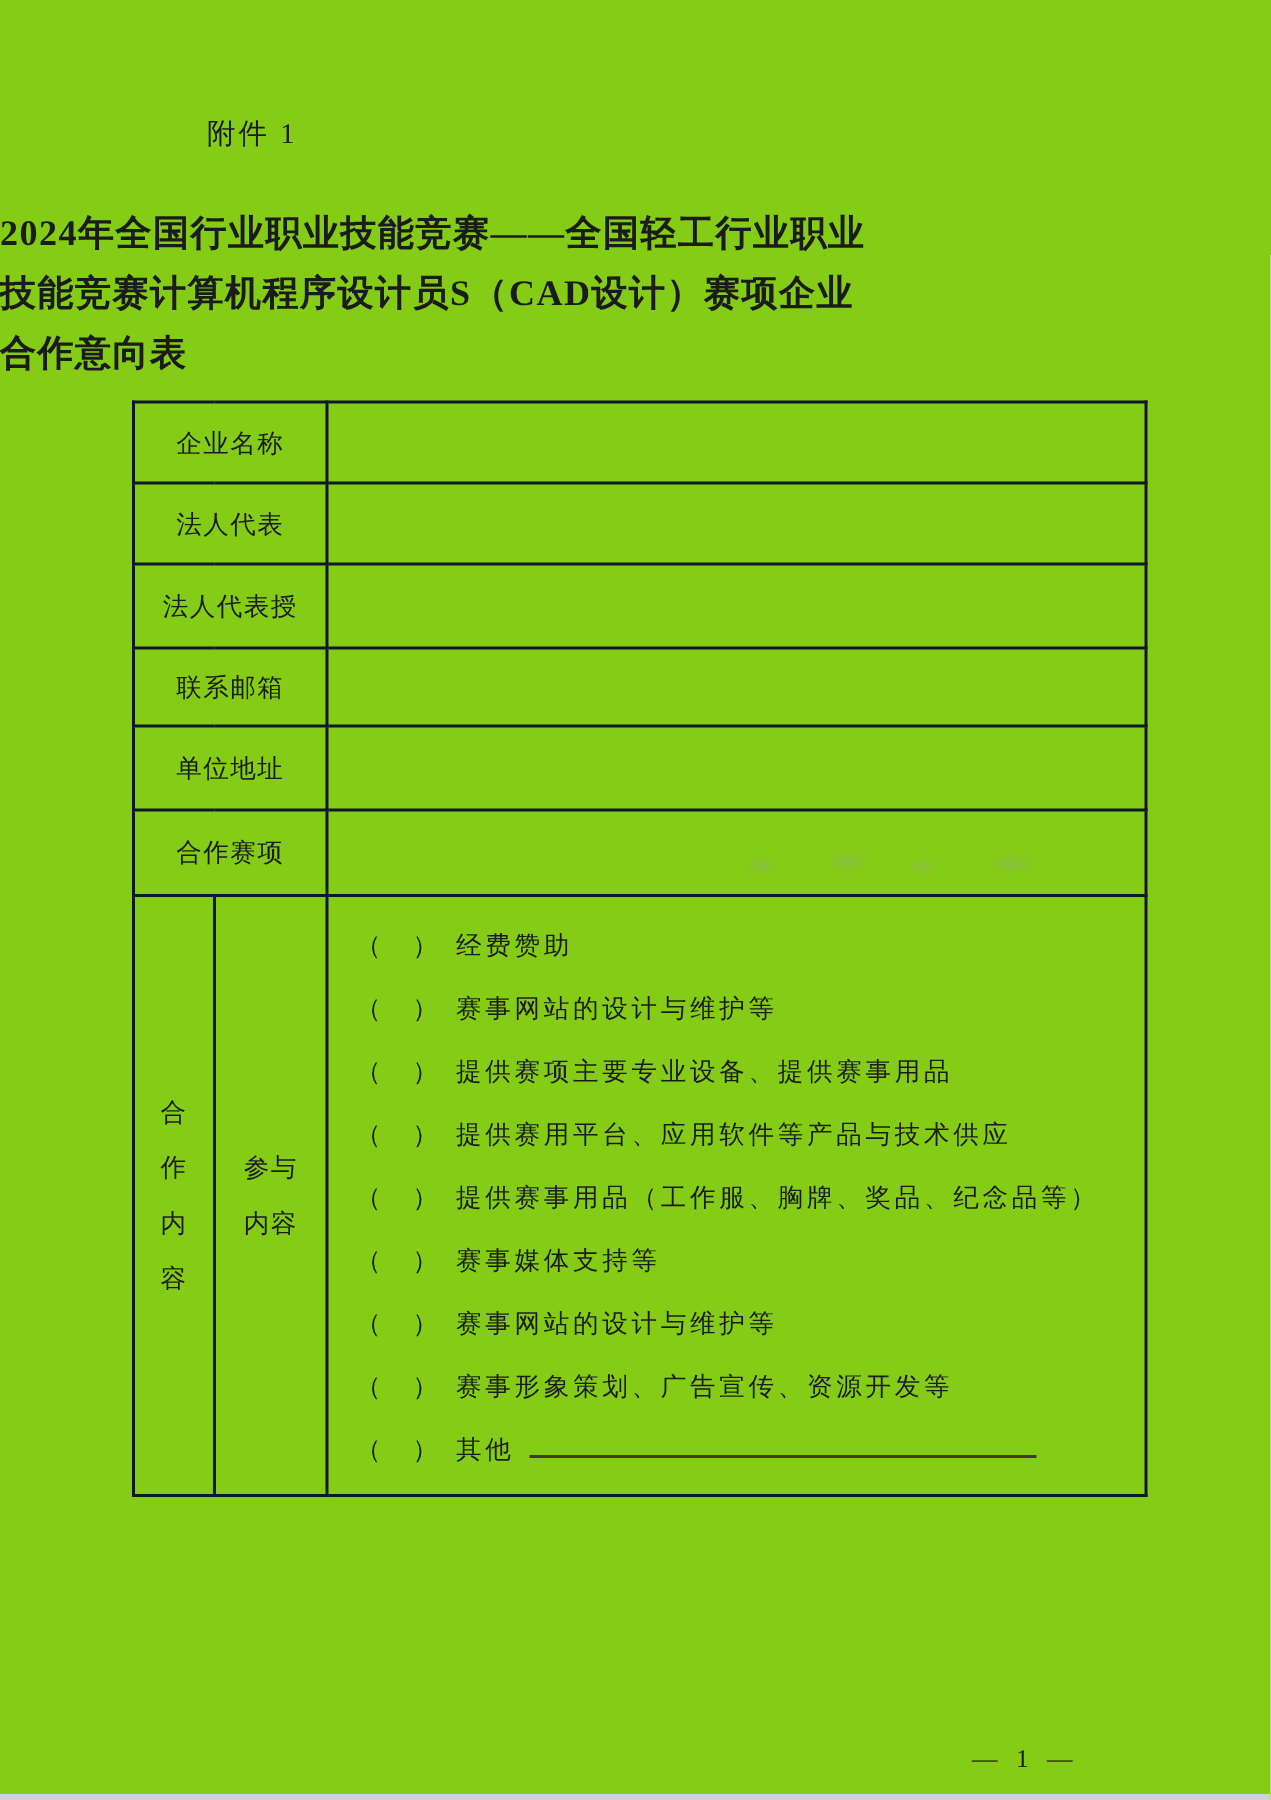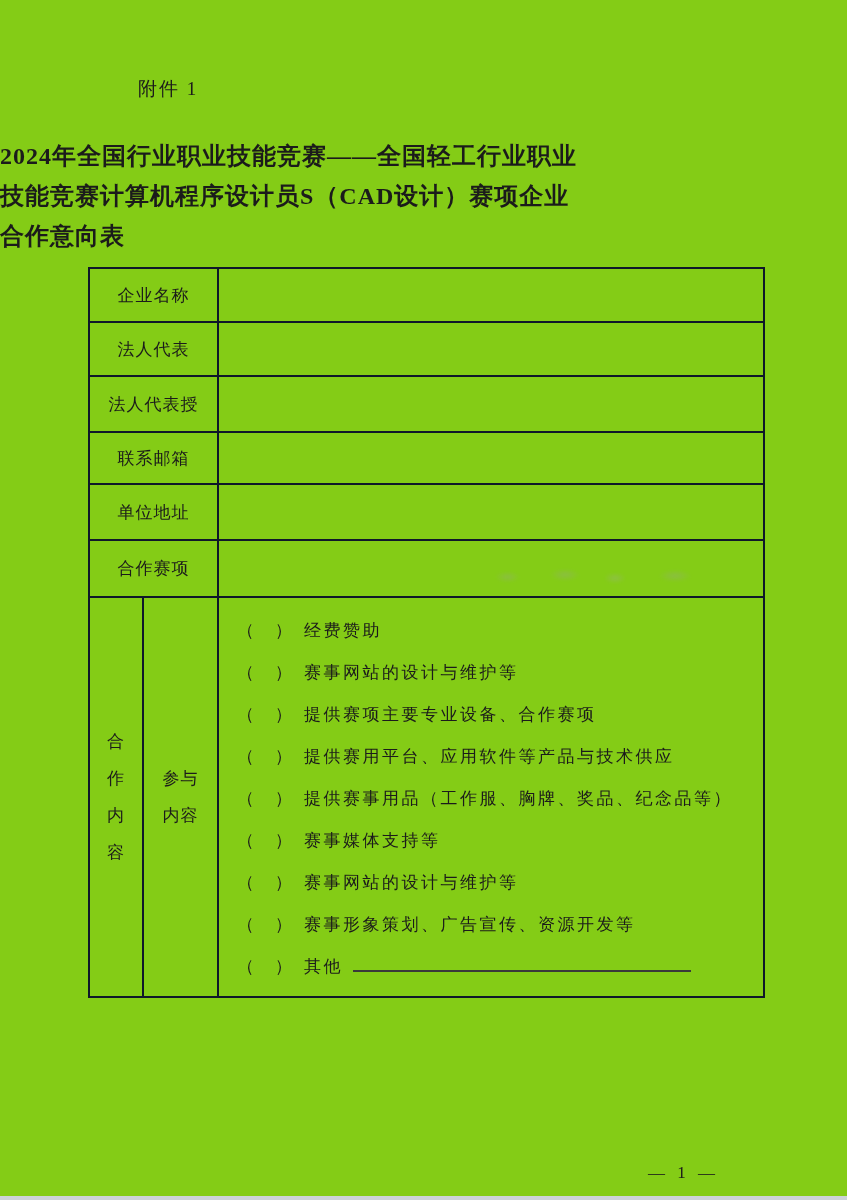--- a/index.html
+++ b/index.html
@@ -179,21 +179,21 @@
       </td>
       <td class="options-cell">
         <div class="options">
           <div class="option">
             <span class="bracket">（　）</span><span>经费赞助</span>
           </div>
           <div class="option">
             <span class="bracket">（　）</span><span>赛事网站的设计与维护等</span>
           </div>
           <div class="option">
-            <span class="bracket">（　）</span><span>提供赛项主要专业设备、合作赛项</span>
+            <span class="bracket">（　）</span><span>提供赛项主要专业设备、提供赛事用品</span>
           </div>
           <div class="option">
             <span class="bracket">（　）</span><span>提供赛用平台、应用软件等产品与技术供应</span>
           </div>
           <div class="option">
             <span class="bracket">（　）</span><span>提供赛事用品（工作服、胸牌、奖品、纪念品等）</span>
           </div>
           <div class="option">
             <span class="bracket">（　）</span><span>赛事媒体支持等</span>
           </div>

